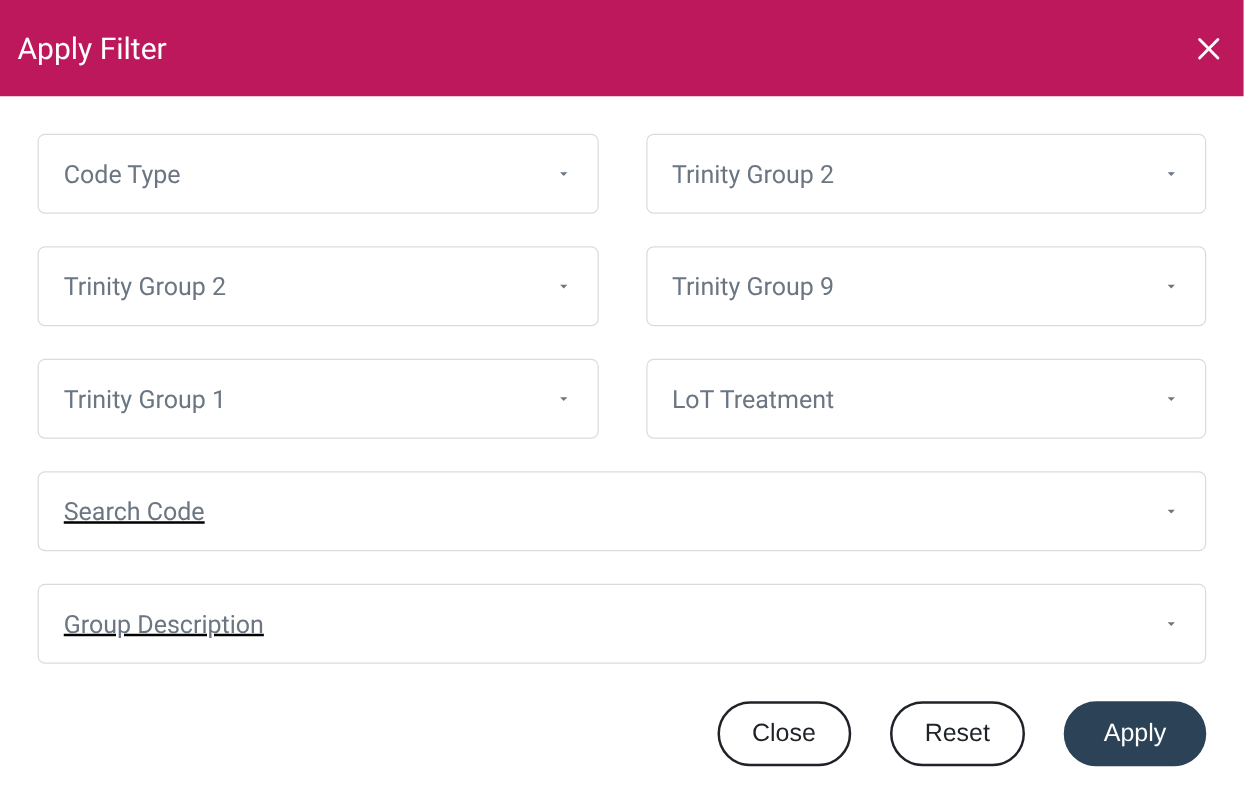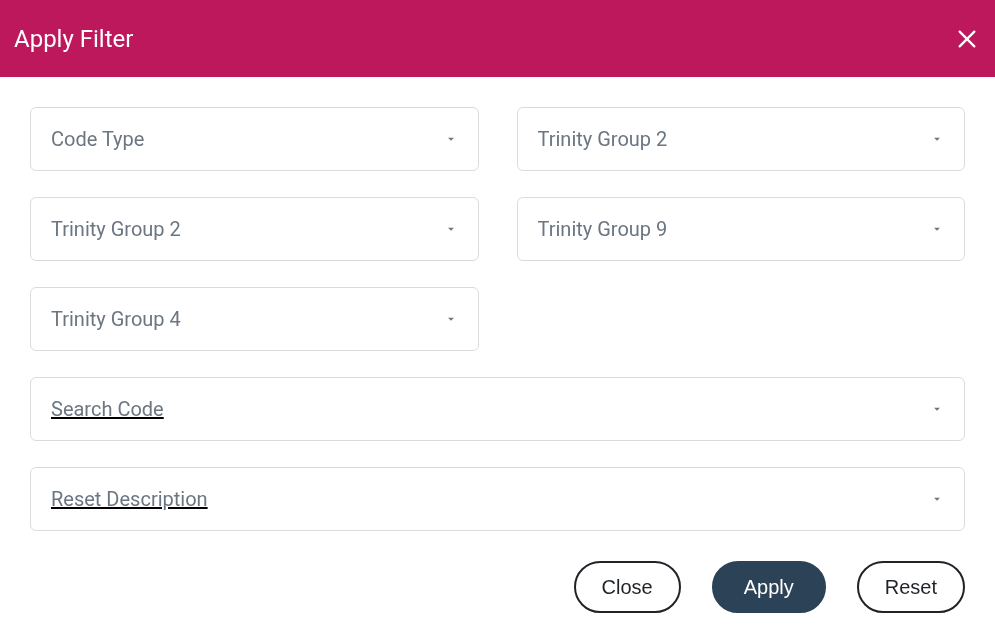--- a/index.html
+++ b/index.html
@@ -154,51 +154,59 @@
     <div class="select">
       <span class="select-label">Trinity Group 9</span>
       <span class="chevron">
         <svg viewBox="0 0 24 24" fill="currentColor">
             <path d="M7 10l5 5 5-5z"></path>
           </svg>
       </span>
     </div>
 
     <div class="select">
-      <span class="select-label">Trinity Group 4</span>
-      <span class="chevron">
-        <svg viewBox="0 0 24 24" fill="currentColor">
-            <path d="M7 10l5 5 5-5z"></path>
-          </svg>
-      </span>
-    </div>
-
+      <span class="select-label">Trinity Group 1</span>
+      <span class="chevron">
+        <svg viewBox="0 0 24 24" fill="currentColor">
+            <path d="M7 10l5 5 5-5z"></path>
+          </svg>
+      </span>
+    </div>
+
+    <div class="select">
+      <span class="select-label">LoT Treatment</span>
+      <span class="chevron">
+        <svg viewBox="0 0 24 24" fill="currentColor">
+            <path d="M7 10l5 5 5-5z"></path>
+          </svg>
+      </span>
+    </div>
 
   </div>
 
   <div class="full-width">
     <div class="select">
       <span class="select-label">Search Code</span>
       <span class="chevron">
         <svg viewBox="0 0 24 24" fill="currentColor">
             <path d="M7 10l5 5 5-5z"></path>
           </svg>
       </span>
     </div>
   </div>
 
   <div class="full-width">
     <div class="select">
-      <span class="select-label">Reset Description</span>
+      <span class="select-label">Group Description</span>
       <span class="chevron">
         <svg viewBox="0 0 24 24" fill="currentColor">
             <path d="M7 10l5 5 5-5z"></path>
           </svg>
       </span>
     </div>
   </div>
 
   <div class="actions">
     <button class="btn">Close</button>
+    <button class="btn">Reset</button>
     <button class="btn btn-primary">Apply</button>
-    <button class="btn">Reset</button>
   </div>
 </div>
 
 </body></html>

